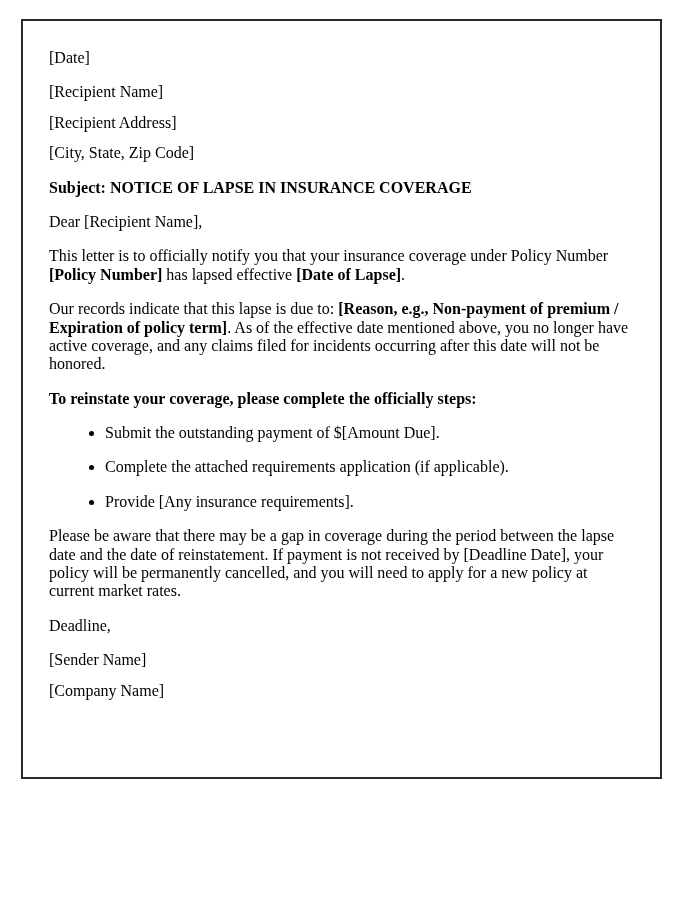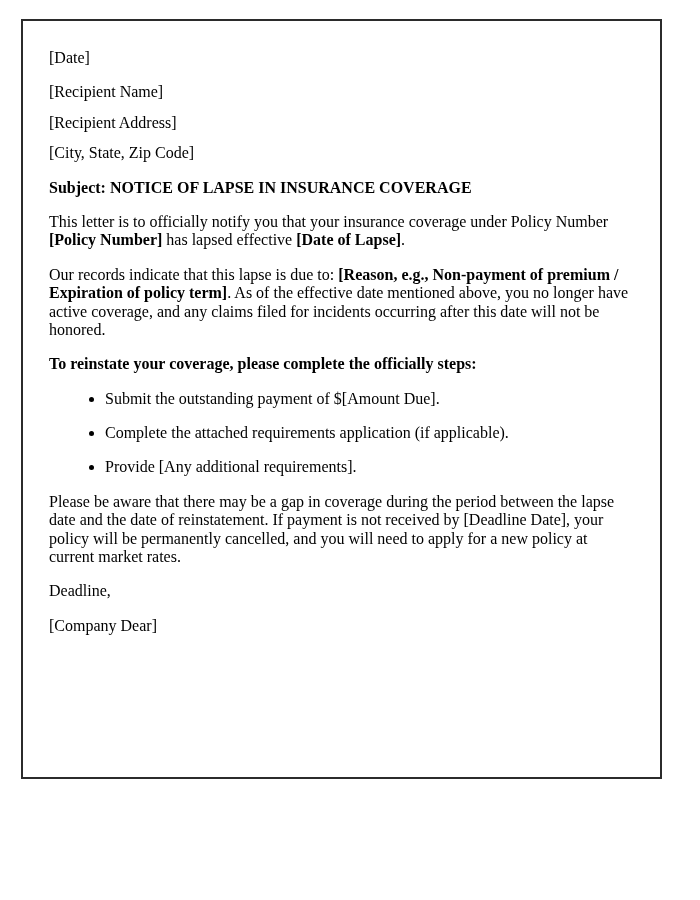--- a/index.html
+++ b/index.html
@@ -53,35 +53,37 @@
   <p class="para">[Date]</p>
 
   <p class="para">
     <span class="line">[Recipient Name]</span>
     <span class="line">[Recipient Address]</span>
     <span class="line">[City, State, Zip Code]</span>
   </p>
 
   <p class="para bold">Subject: NOTICE OF LAPSE IN INSURANCE COVERAGE</p>
 
+  <p class="para">Dear [Recipient Name],</p>
 
   <p class="para"><span>This letter is to officially notify you that your insurance coverage under Policy Number </span><span class="bold">[Policy Number]</span><span> has lapsed effective </span><span class="bold">[Date of Lapse]</span><span>.</span></p>
 
   <p class="para"><span>Our records indicate that this lapse is due to: </span><span class="bold">[Reason, e.g., Non-payment of premium / Expiration of policy term]</span><span>. As of the effective date mentioned above, you no longer have active coverage, and any claims filed for incidents occurring after this date will not be honored.</span></p>
 
   <p class="para bold">To reinstate your coverage, please complete the officially steps:</p>
 
   <ul class="steps">
     <li>Submit the outstanding payment of $[Amount Due].</li>
     <li>Complete the attached requirements application (if applicable).</li>
-    <li>Provide [Any additional requirements].</li>
+    <li>Provide [Any insurance requirements].</li>
   </ul>
 
   <p class="para">Please be aware that there may be a gap in coverage during the period between the lapse date and the date of reinstatement. If payment is not received by [Deadline Date], your policy will be permanently cancelled, and you will need to apply for a new policy at current market rates.</p>
 
 
   <p class="para">Deadline,</p>
 
   <p class="para">
-    <span class="line">[Company Dear]</span>
+    <span class="line">[Sender Name]</span>
+    <span class="line">[Company Name]</span>
   </p>
 
 </div>
 
 </body></html>

